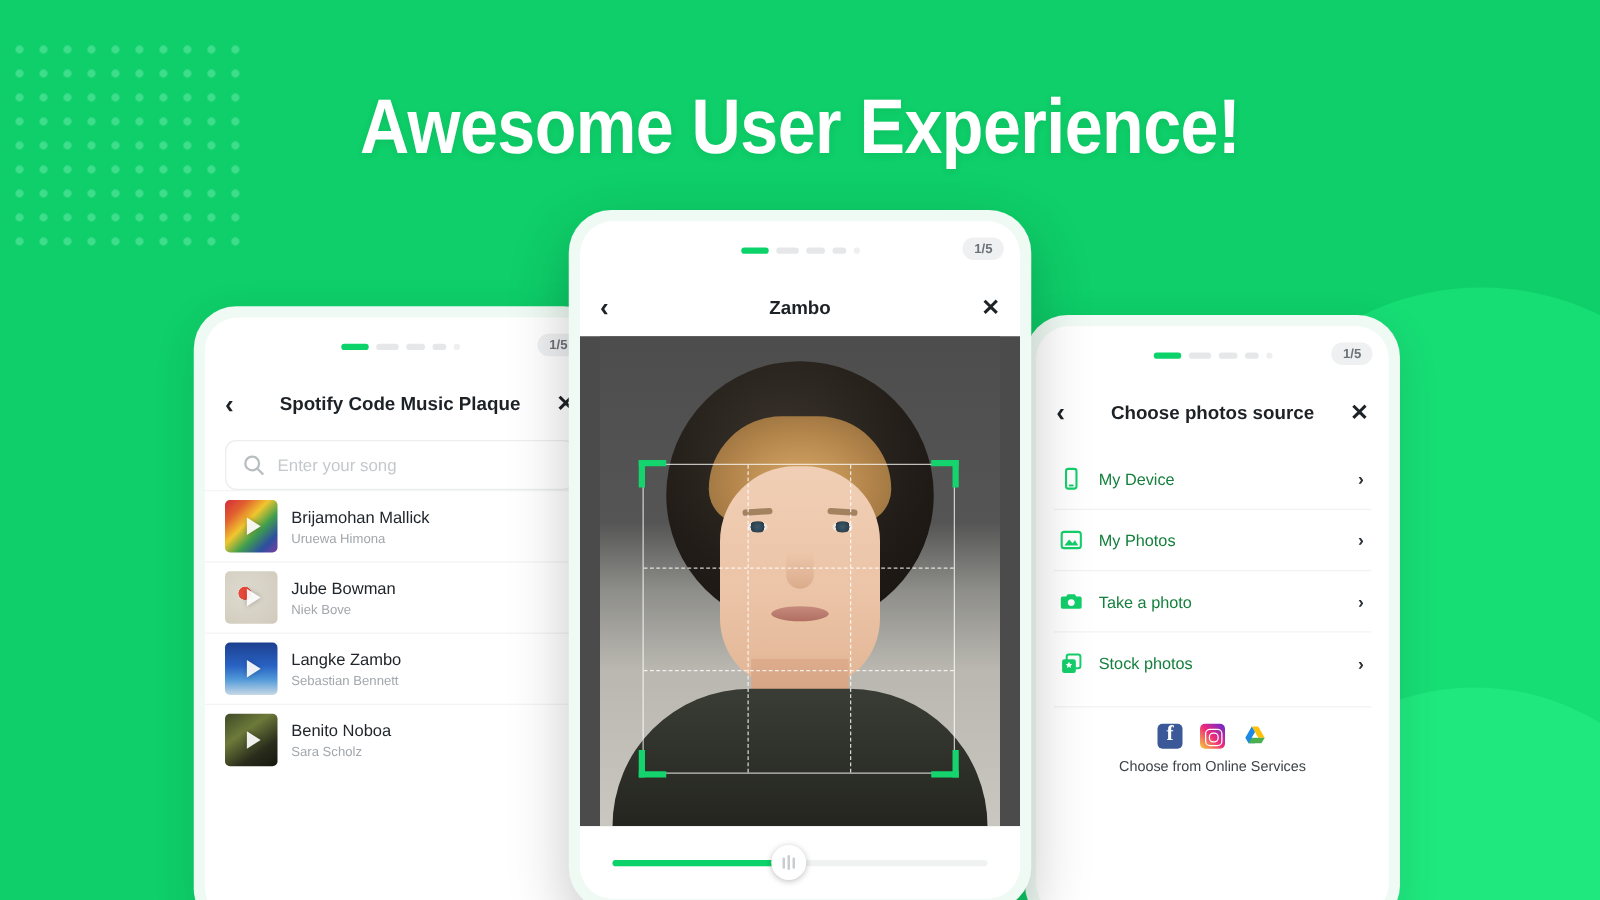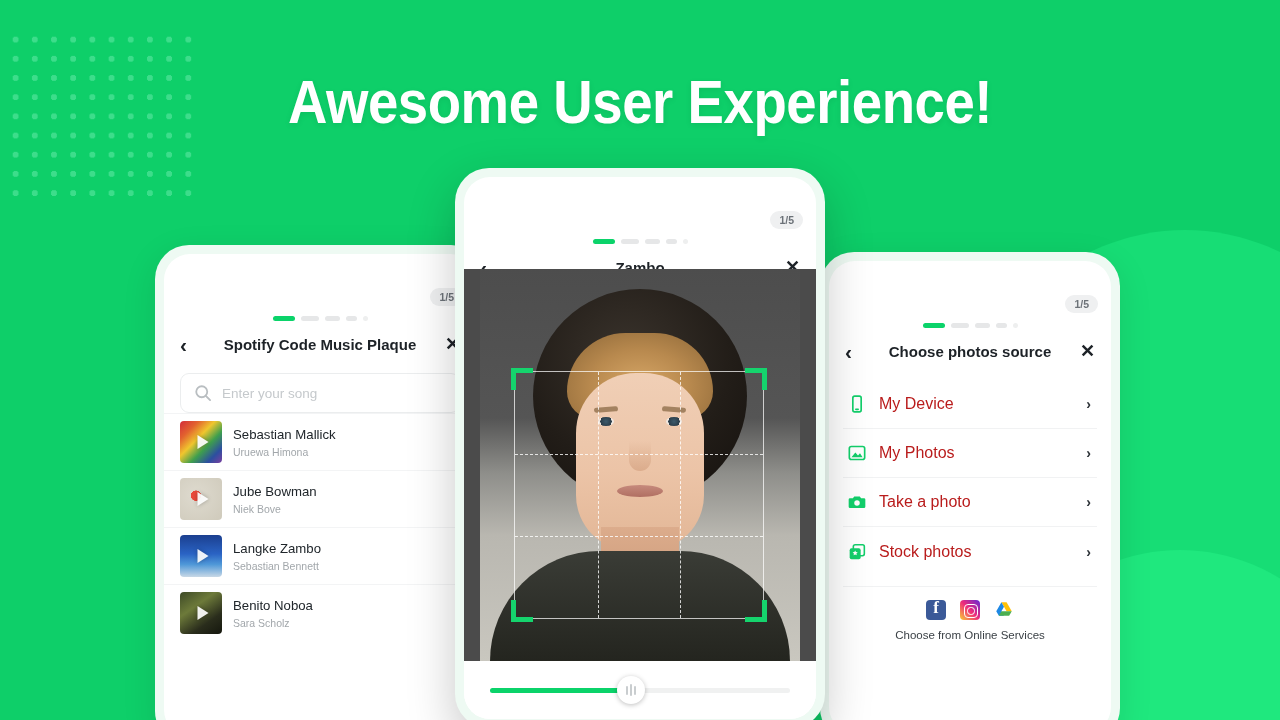--- a/index.html
+++ b/index.html
@@ -69,24 +69,23 @@
   #phone-left  { left: 155px;  top: 245px;  width: 330px; height: 500px; box-shadow: 0 10px 34px rgba(0,0,0,.10); }
   
   #phone-right { left: 820px;  top: 252px;  width: 300px; height: 490px; box-shadow: 0 10px 34px rgba(0,0,0,.10); }
   
   #phone-center{ left: 455px;  top: 168px;  width: 370px; height: 560px; z-index: 10; box-shadow: 0 18px 48px rgba(0,0,0,.22); }
 
   
   .topbar {
     height: 46px;
     display: flex;
-    align-items: flex-end;
+    align-items: center;
     position: relative;
     padding: 0 14px;
-    margin-top: 21px;
   }
   .steps { display: flex; align-items: center; gap: 6px; margin: 0 auto; }
   .step { height: 5px; border-radius: 3px; background: #e6e7e8; }
   .step.s0 { width: 22px; background: #0bd36a; }
   .step.s1 { width: 18px; }
   .step.s2 { width: 15px; }
   .step.s3 { width: 11px; }
   .step.s4 { width: 5px;  border-radius: 50%; background: #eeefef; }
   .badge {
     position: absolute; right: 13px; top: 13px;
@@ -157,21 +156,21 @@
   .row-chev { color: #2b3136; font-size: 14px; font-weight: 800; padding-right: 2px; }
 
   
   .src-list { padding: 6px 14px 0; }
   .src-row {
     height: 49px; display: flex; align-items: center; gap: 12px;
     border-bottom: 1px solid #f1f2f3;
     padding: 0 4px;
   }
   .src-row:last-child { border-bottom: none; }
-  .src-label { flex: 1; font-size: 16px; color: #b91c1c; }
+  .src-label { flex: 1; font-size: 13px; color: #15803d; }
   .src-ico { width: 20px; height: 20px; flex: none; }
 
   .online-card {
     margin: 10px 14px 0;
     border-top: 1px solid #f1f2f3;
     padding-top: 13px;
     text-align: center;
   }
   .social-row { display: flex; justify-content: center; gap: 14px; margin-bottom: 9px; }
   .social { width: 20px; height: 20px; border-radius: 4px; }
@@ -344,21 +343,21 @@
       </div>
     </div>
 
 
     <div>
       <div class="song-row">
         <div class="thumb" style="background: linear-gradient(135deg, rgb(211, 43, 58) 0%, rgb(226, 98, 47) 22%, rgb(240, 198, 46) 42%, rgb(63, 159, 77) 62%, rgb(44, 79, 160) 82%, rgb(123, 63, 160) 100%);">
             <span class="play"></span>
           </div>
         <div class="song-meta">
-          <div class="song-title">Sebastian Mallick</div>
+          <div class="song-title">Brijamohan Mallick</div>
           <div class="song-sub">Uruewa Himona</div>
         </div>
         <div class="row-chev">›</div>
       </div>
       <div class="song-row">
         <div class="thumb" style="background: radial-gradient(circle at 38% 42%, rgb(232, 72, 58) 0%, rgb(232, 72, 58) 14%, rgb(220, 216, 204) 15%, rgb(207, 202, 187) 100%);">
             <span class="play"></span>
           </div>
         <div class="song-meta">
           <div class="song-title">Jube Bowman</div>

